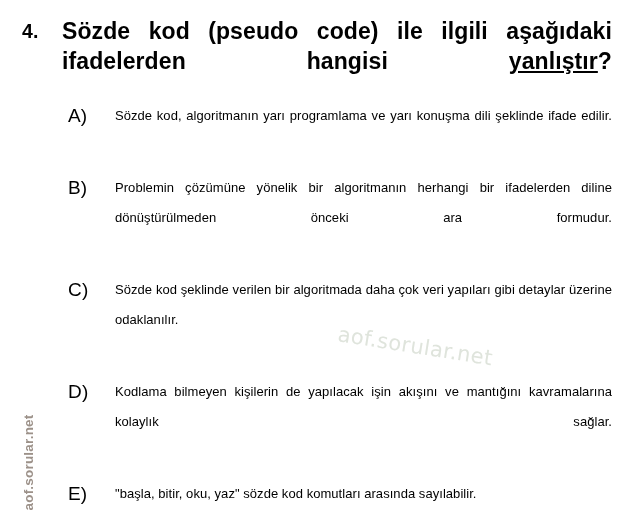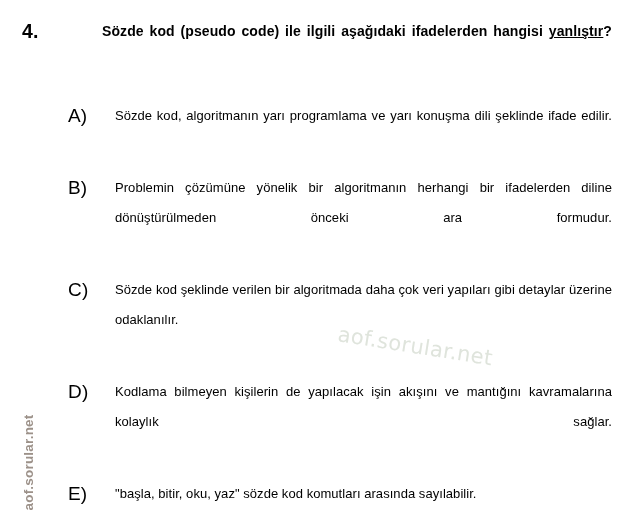--- a/index.html
+++ b/index.html
@@ -74,28 +74,27 @@
   .question-number {
     flex: 0 0 auto;
     width: 40px;
     font-size: 19.5px;
     font-weight: bold;
     line-height: 30px;
     letter-spacing: 0.2px;
   }
   .question-text {
     flex: 1 1 auto;
-    font-size: 14px;
+    font-size: 23px;
     font-weight: bold;
     line-height: 30px;
     text-align: justify;
     text-justify: inter-word;
     letter-spacing: 0.1px;
     word-spacing: 0.5px;
-    margin-left: 40px;
   }
   .question-text::after {
     content: "";
     display: inline-block;
     width: 100%;
     height: 0;
   }
   .u { text-decoration: underline; }
 
   

